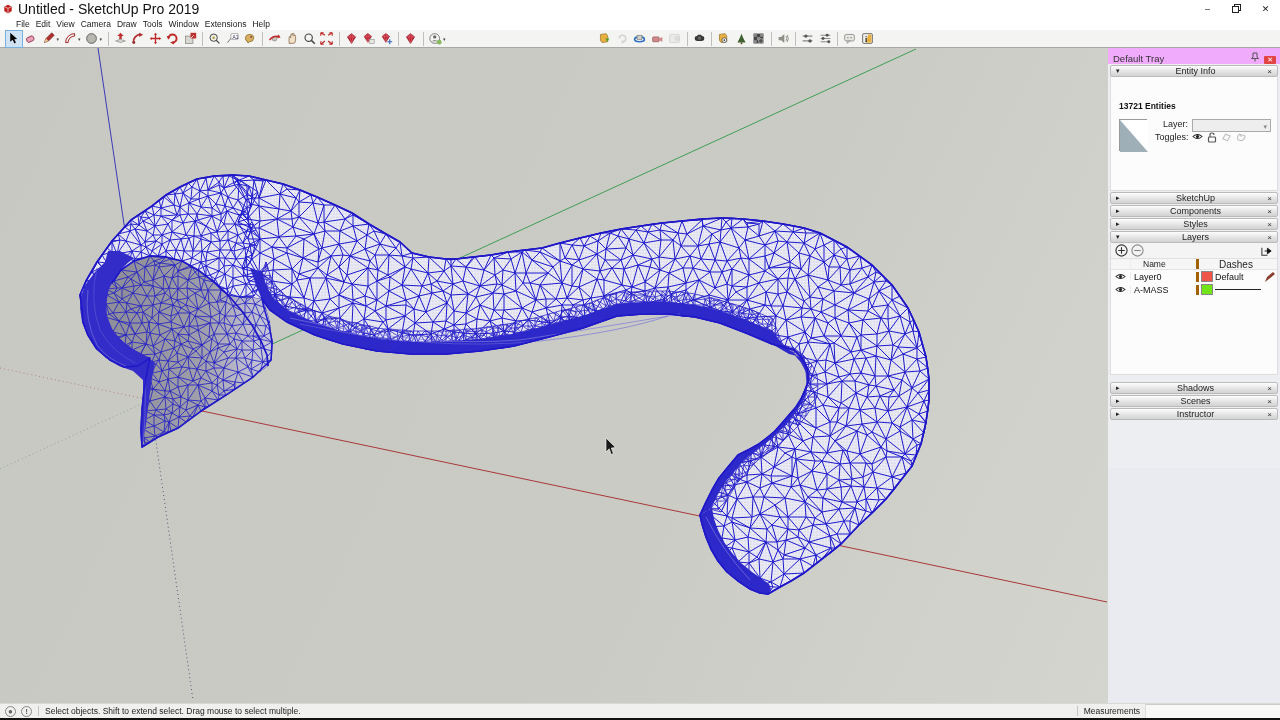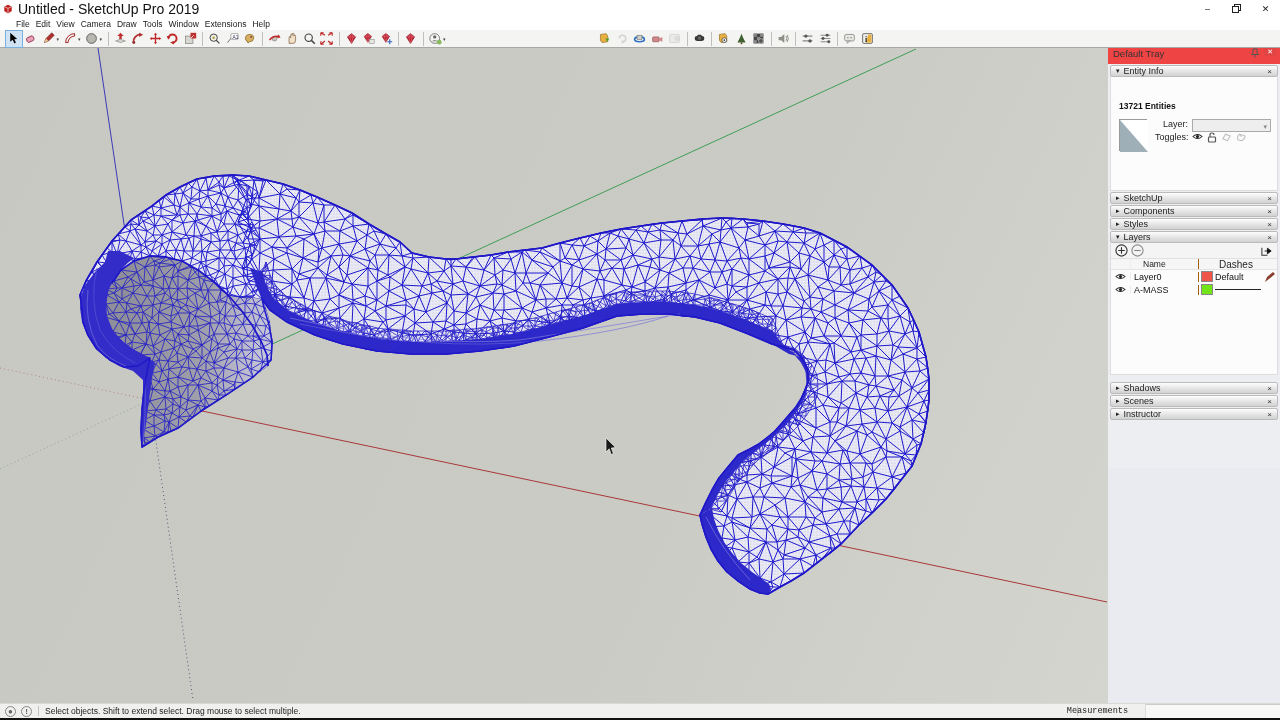--- a/index.html
+++ b/index.html
@@ -13,59 +13,59 @@
 .tbtn { width:16.5px; height:16px; display:inline-flex; align-items:center; justify-content:center; margin:0 0.5px; }
 .tbtn.sel { background:#cfe3f5; outline:1px solid #7ab0e0; }
 .tbtn.dis { opacity:0.45; filter:grayscale(1); }
 .tbi { width:13px; height:13px; }
 .dd { font-size:5px; color:#444; margin:0 1px 0 -1px; width:4px; }
 .tsep { width:1px; height:14px; background:#c0c0bc; margin:0 3px; }
 #tb2 { margin-left:148px; display:flex; align-items:center; }
 #main { display:flex; height:655px; }
 #viewport { position:relative; width:1108px; height:655px; background:linear-gradient(115deg, #c8c8c3 0%, #cbcbc6 60%, #d5d5d0 100%); overflow:hidden; }
 #tray { width:172px; height:655px; background:#eceef2; position:relative; font-size:9px; }
-#trayhead { height:16px; display:flex; align-items:flex-start; padding-left:5px; color:#333; font-size:9.5px; background:#ef4444; }
+#trayhead { height:16px; display:flex; align-items:flex-end; padding-left:5px; color:#333; font-size:9.5px; background:#f0abfc; }
 #trayhead span:first-child { flex:1; }
 .trayic { margin-right:4px; }
 .trayx { margin-right:4px; color:#fff; background:#e24444; font-size:7px; padding:0px 3px; border-radius:1px; }
 .secwrap { padding:0 2px; }
 .secbar { height:12px; margin-top:1px; background:linear-gradient(#fdfdfd,#e2e2e2 60%,#d2d2d2); border:1px solid #bbb; border-radius:2px; display:flex; align-items:center; font-size:9px; color:#222; }
 .secarr { font-size:7px; margin:0 4px 0 5px; }
-.seclbl { flex:1; }
+.seclbl { flex:1;text-align:center; }
 .secx { margin-right:5px; font-size:8px; color:#333; }
 #entbody { background:#fcfcfc; border:1px solid #ddd; border-top:none; padding:4px 6px; height:114px; }
 #entcount { font-weight:bold; font-size:8.5px; color:#111; margin:20px 0 8px 2px; }
 #entrow { display:flex; }
 #thumb { width:28px; height:32px; border:1px solid #999; margin-left:2px; background:#fff; }
 #entfields { flex:1; padding-left:8px; }
 .fr { display:flex; align-items:flex-start; margin-bottom:0; }
 .flbl { width:33px; text-align:right; margin-right:4px; color:#222; }
 #layersel { flex:1; height:13px; background:#eee; border:1px solid #aaa; color:#888; font-size:7px; text-align:right; padding-right:3px; line-height:13px; }
 .tgl { margin-right:4px; display:inline-flex; align-items:center; }
 #laybody { background:#fcfcfc; border:1px solid #ddd; border-top:none; }
 #laytools { height:16px; display:flex; align-items:center; padding:0 4px; background:#f4f4f4; border-bottom:1px solid #e0e0e0; }
 .lt { margin-right:3px; display:inline-flex; }
 .ltr { margin-left:auto; display:inline-flex; }
 .lghead { display:flex; height:11px; background:#f6f6f6; border-bottom:1px solid #e4e4e4; color:#222; }
 .lgrow { display:flex; height:13px; align-items:center; color:#111; }
 .c0 { width:20px; text-align:center; border-right:1px solid #eee; display:inline-flex; justify-content:center; align-items:center; }
-.c1 { width:68px; padding-left:3px; border-right:1px solid #a16207; }
+.c1 { width:68px; padding-left:3px; border-right:3px solid #a16207; }
 .c2 { width:16px; display:inline-flex; align-items:center; justify-content:center; }
 .c3 { width:48px; display:inline-flex; align-items:center; }
 .c4 { flex:1; display:inline-flex; align-items:center; justify-content:center; }
 .lghead .c1 { padding-left:12px; font-size:8.5px; }
 .lghead .c3 { font-size:10px; padding-left:4px; }
 .sw { width:12px; height:11px; display:inline-block; border:1px solid #888; }
 .dashline { width:46px; height:1px; background:#222; display:inline-block; }
 #layfill { height:78px; background:#fcfcfc; }
 #traybottom { position:absolute; bottom:0; left:0; right:0; height:235px; background:#e9ebf1; }
 #statusbar { height:15px; background:#f0f0ee; border-top:1px solid #d8d8d4; display:flex; align-items:center; font-size:8.5px; color:#222; position:relative; }
 .sbic { width:11px; height:11px; border:1px solid #888; border-radius:50%; color:#666; font-size:8px; line-height:10px; text-align:center; margin-left:5px; }
 #sbsep { width:1px; height:10px; background:#c4c4c0; margin:0 6px; }
-#sbmeas { position:absolute; right:152px;font-family:Liberation Mono, monospace; }
+#sbmeas { position:absolute; right:140px; }
 #sbsep2 { position:absolute; right:202px; width:1px; height:10px; background:#c4c4c0; }
 #sbinput { position:absolute; right:0; top:0; width:135px; height:14px; background:#f8f8f6; border-left:1px solid #ddd; border-top:1px solid #ccc; }
 #bottomline { height:2px; background:#111; }
 </style></head><body>
 <div id="titlebar">
  <svg id="appicon" viewBox="0 0 16 16">
       <path d="M2 4 L8 1 L14 4 L14 11 L8 15 L2 11 Z" fill="#c02020"></path>
       <path d="M2 4 L8 7 L14 4 M8 7 L8 15" stroke="#fff" stroke-width="1" fill="none"></path>
     </svg>
  <span id="title">Untitled - SketchUp Pro 2019</span>

